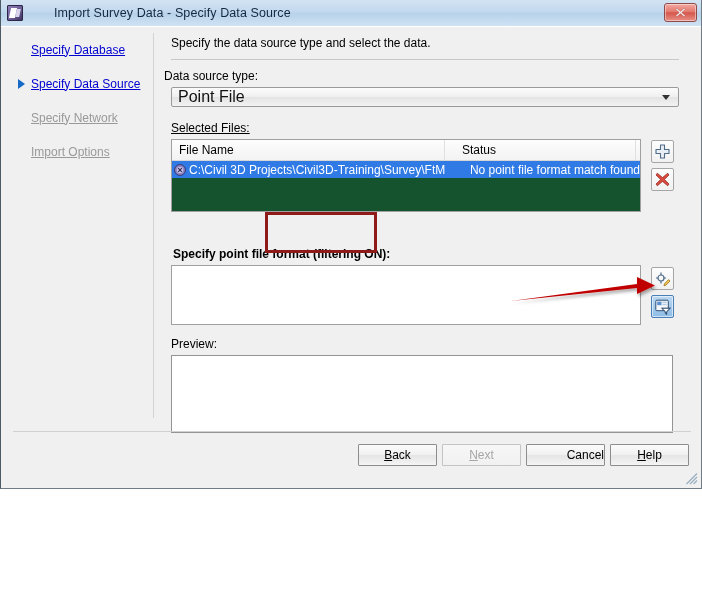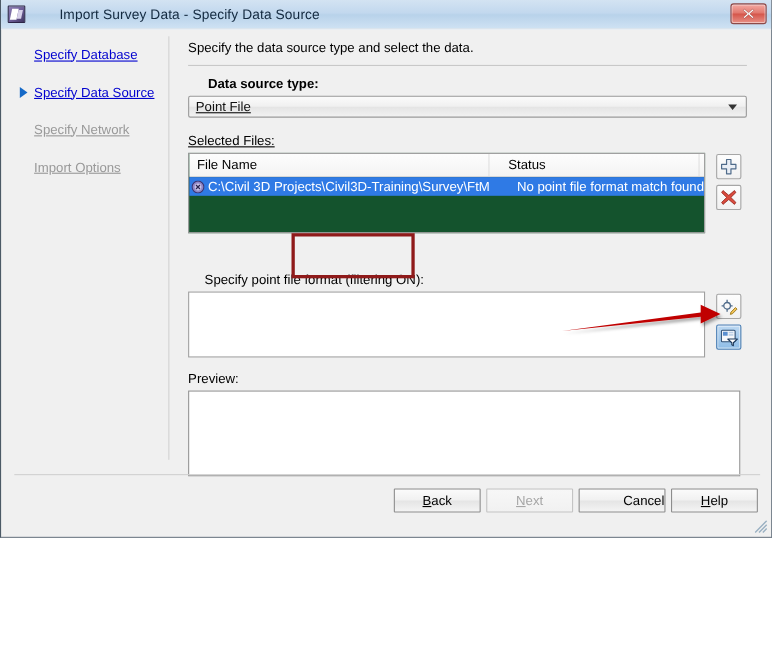--- a/index.html
+++ b/index.html
@@ -185,23 +185,22 @@
     box-sizing: border-box;
     border: 1px solid #9a9a9a;
     border-radius: 2px;
     background: linear-gradient(to bottom, #fbfbfb 0%, #f0f0f0 48%, #e4e4e4 52%, #f2f2f2 100%);
     display: flex;
     align-items: center;
     cursor: pointer;
   }
   #datasource-value {
     padding-left: 6px;
-    font-size: 12px;
+    font-size: 16px;
     color: #111;
-    text-decoration: underline;
   }
   #datasource-arrow {
     position: absolute;
     right: 8px;
     top: 50%;
     margin-top: -2px;
     width: 0; height: 0;
     border-top: 5px solid #333;
     border-left: 4px solid transparent;
     border-right: 4px solid transparent;
@@ -415,21 +414,21 @@
         <span class="label">Import Options</span>
       </div>
     </div>
     <div id="sidebar-divider"></div>
 
     <div id="main">
 
       <div id="intro-text">Specify the data source type and select the data.</div>
       <div id="intro-rule"></div>
 
-      <div class="field-label" style="left:28px; top:42px;font-weight:bold;">Data source type:</div>
+      <div class="field-label" style="left:3px; top:42px;">Data source type:</div>
       <div id="datasource-select">
         <span id="datasource-value">Point File</span>
         <span id="datasource-arrow"></span>
       </div>
 
       <div class="field-label" style="left:10px; top:94px;">
         <span class="u">Selected Files:</span>
       </div>
 
       <div id="file-list">
@@ -456,21 +455,21 @@
           <path d="M5.5 1 H9.5 V5.5 H14 V9.5 H9.5 V14 H5.5 V9.5 H1 V5.5 H5.5 Z" fill="#e9eef5" stroke="#4f6b8a" stroke-width="1.1" stroke-linejoin="round"></path>
         </svg>
       </div>
 
       <div class="icon-btn" id="btn-remove">
         <svg width="15" height="15" viewBox="0 0 15 15">
           <path d="M2.3 1.2 L7.5 5.6 L12.7 1.2 L14 3 L9.4 7.5 L14 12 L12.7 13.8 L7.5 9.4 L2.3 13.8 L1 12 L5.6 7.5 L1 3 Z" fill="#d94b3e" stroke="#8f2018" stroke-width="0.7" stroke-linejoin="round"></path>
         </svg>
       </div>
 
-      <div class="field-label" style="left:25px; top:220px;">
+      <div class="field-label" style="left:12px; top:220px;font-weight:bold;">
         <span>Specify point file format (filtering ON):</span>
       </div>
       <div id="format-box">
         <span></span>
       </div>
 
       <div class="icon-btn" id="btn-format-edit">
         <svg width="16" height="16" viewBox="0 0 16 16">
           <circle cx="6" cy="7" r="3" fill="none" stroke="#4f6b8a" stroke-width="1.2"></circle>
           <path d="M6 1.5 V4 M6 10 V12.5 M1 7 H3 M9 7 H11" stroke="#4f6b8a" stroke-width="1.2"></path>

